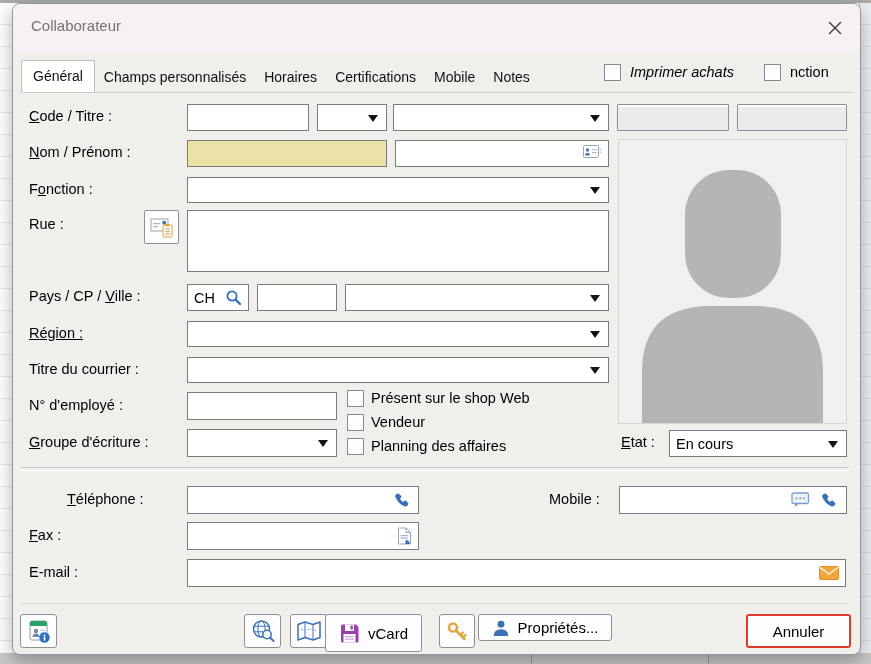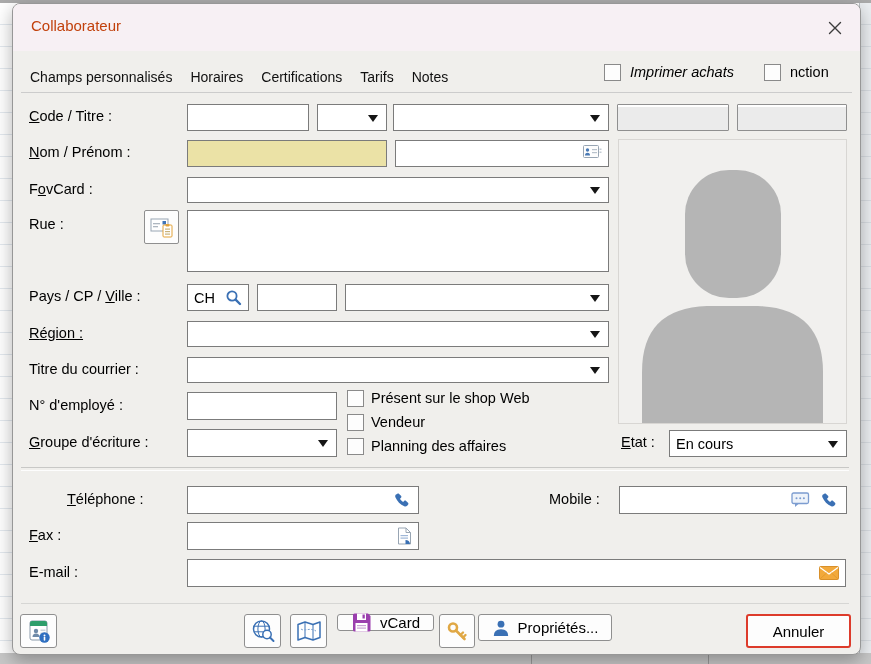--- a/index.html
+++ b/index.html
@@ -16,21 +16,21 @@
     background:repeating-linear-gradient(to bottom,#eceff2 0 21px,#d9dee3 21px 22px);
     border-left:1px solid #bcc1c6;}
   .bg-bottom{position:absolute;left:0;top:653px;width:871px;height:11px;background:#c7c7c7;}
   .bg-tick{position:absolute;top:653px;width:1px;height:11px;background:#999;}
 
   
   .dialog{position:absolute;left:12px;top:3px;width:847px;height:650px;
     background:#f0efec;border:1px solid #979797;border-radius:8px;
     box-shadow:0 6px 18px rgba(0,0,0,.30);overflow:hidden;}
   .titlebar{position:absolute;left:0;top:0;width:100%;height:47px;background:#f7f0f4;}
-  .title{position:absolute;left:18px;top:13px;font-size:15px;color:#c2410c;}
+  .title{position:absolute;left:18px;top:13px;font-size:15px;color:#737373;}
   .close-btn{position:absolute;right:10px;top:9px;width:30px;height:30px;
     display:flex;align-items:center;justify-content:center;cursor:pointer;}
 
   
   .tabs{position:absolute;left:8px;top:57px;height:31px;display:flex;align-items:flex-end;}
   .tab{font-size:14px;padding:5px 9px 7px 9px;color:#101010;}
   .tab.active{background:#fff;border:1px solid #bdbdbd;border-bottom:none;
     border-radius:2px 2px 0 0;padding:7px 11px 8px 11px;position:relative;z-index:2;}
   .tabline{position:absolute;left:8px;top:88px;width:831px;height:1px;background:#cccccc;}
 
@@ -85,24 +85,25 @@
   <div class="titlebar">
     <div class="title">Collaborateur</div>
     <div class="close-btn">
       <svg width="22" height="22" viewBox="0 0 22 22">
         <path d="M5.5 5.5 L16.5 16.5 M16.5 5.5 L5.5 16.5" stroke="#3c3c3c" stroke-width="1.4" stroke-linecap="round"></path>
       </svg>
     </div>
   </div>
 
   <div class="tabs">
+    <div class="tab active">Général</div>
     <div class="tab">Champs personnalisés</div>
     <div class="tab">Horaires</div>
     <div class="tab">Certifications</div>
-    <div class="tab">Tarifs</div>
+    <div class="tab">Mobile</div>
     <div class="tab">Notes</div>
   </div>
   <div class="tabline"></div>
 
   <span class="cb" style="left:591px;top:60px;"></span>
   <div class="cb-label" style="left:617px;top:60px;font-style:italic;">Imprimer achats</div>
   <span class="cb" style="left:751px;top:60px;"></span>
   <div class="cb-label" style="left:777px;top:60px;">nction</div>
 
   <div class="lbl" style="left:16px;top:104px;">
@@ -137,21 +138,21 @@
 
   <div class="avatar-box">
     <svg width="227" height="283" viewBox="0 0 227 283">
       <rect width="227" height="283" fill="#f1f0ee"></rect>
       <rect x="66" y="30" width="96" height="128" rx="44" fill="#b5b5b5"></rect>
       <path d="M23 283 V232 Q23 168 88 166 H139 Q204 168 204 232 V283 Z" fill="#b5b5b5"></path>
     </svg>
   </div>
 
   <div class="lbl" style="left:16px;top:177px;">
-    <span>F</span><span class="mn">o</span><span>vCard :</span>
+    <span>F</span><span class="mn">o</span><span>nction :</span>
   </div>
   <div class="combo" style="left:174px;top:173px;width:422px;height:26px;">
     <span class="dd-arrow"></span>
   </div>
 
   <div class="lbl" style="left:16px;top:212px;">
     <span>Rue :</span><span class="mn"></span><span></span>
   </div>
   <div class="rue-btn">
     <svg width="24" height="22" viewBox="0 0 24 22">
@@ -310,21 +311,21 @@
   </div>
 
   <div class="tool-btn" style="left:277px;top:610px;">
     <svg width="26" height="22" viewBox="0 0 26 22">
       <path d="M2 4.5 L9 2 L17 4.5 L24 2 V17.5 L17 20 L9 17.5 L2 20 Z" fill="#fff" stroke="#3a70b4" stroke-width="1.5" stroke-linejoin="round"></path>
       <path d="M9 2 V17.5 M17 4.5 V20" stroke="#3a70b4"></path>
       <path d="M5 9 C9 12 13 7 20 11" stroke="#7aa0cf" fill="none" stroke-dasharray="2 1.5"></path>
     </svg>
   </div>
 
-  <div class="btn" style="left:324px;top:610px;width:97px;height:17px;">
+  <div class="btn" style="left:312px;top:610px;width:97px;height:38px;">
     <svg width="21" height="21" viewBox="0 0 21 21">
       <path d="M2 3 a1.5 1.5 0 0 1 1.5-1.5 H17 L19.5 4 V18 a1.5 1.5 0 0 1-1.5 1.5 H3.5 A1.5 1.5 0 0 1 2 18 Z" fill="#9b3fae"></path>
       <rect x="6" y="1.5" width="9" height="6.5" fill="#fff"></rect>
       <rect x="11.5" y="2.5" width="2.3" height="4" fill="#9b3fae"></rect>
       <rect x="4.5" y="11" width="12" height="8.5" fill="#fff"></rect>
       <rect x="6" y="13" width="9" height="1.2" fill="#c9a3d4"></rect>
       <rect x="6" y="15.5" width="9" height="1.2" fill="#c9a3d4"></rect>
     </svg>
     <span>vCard</span>
   </div>

